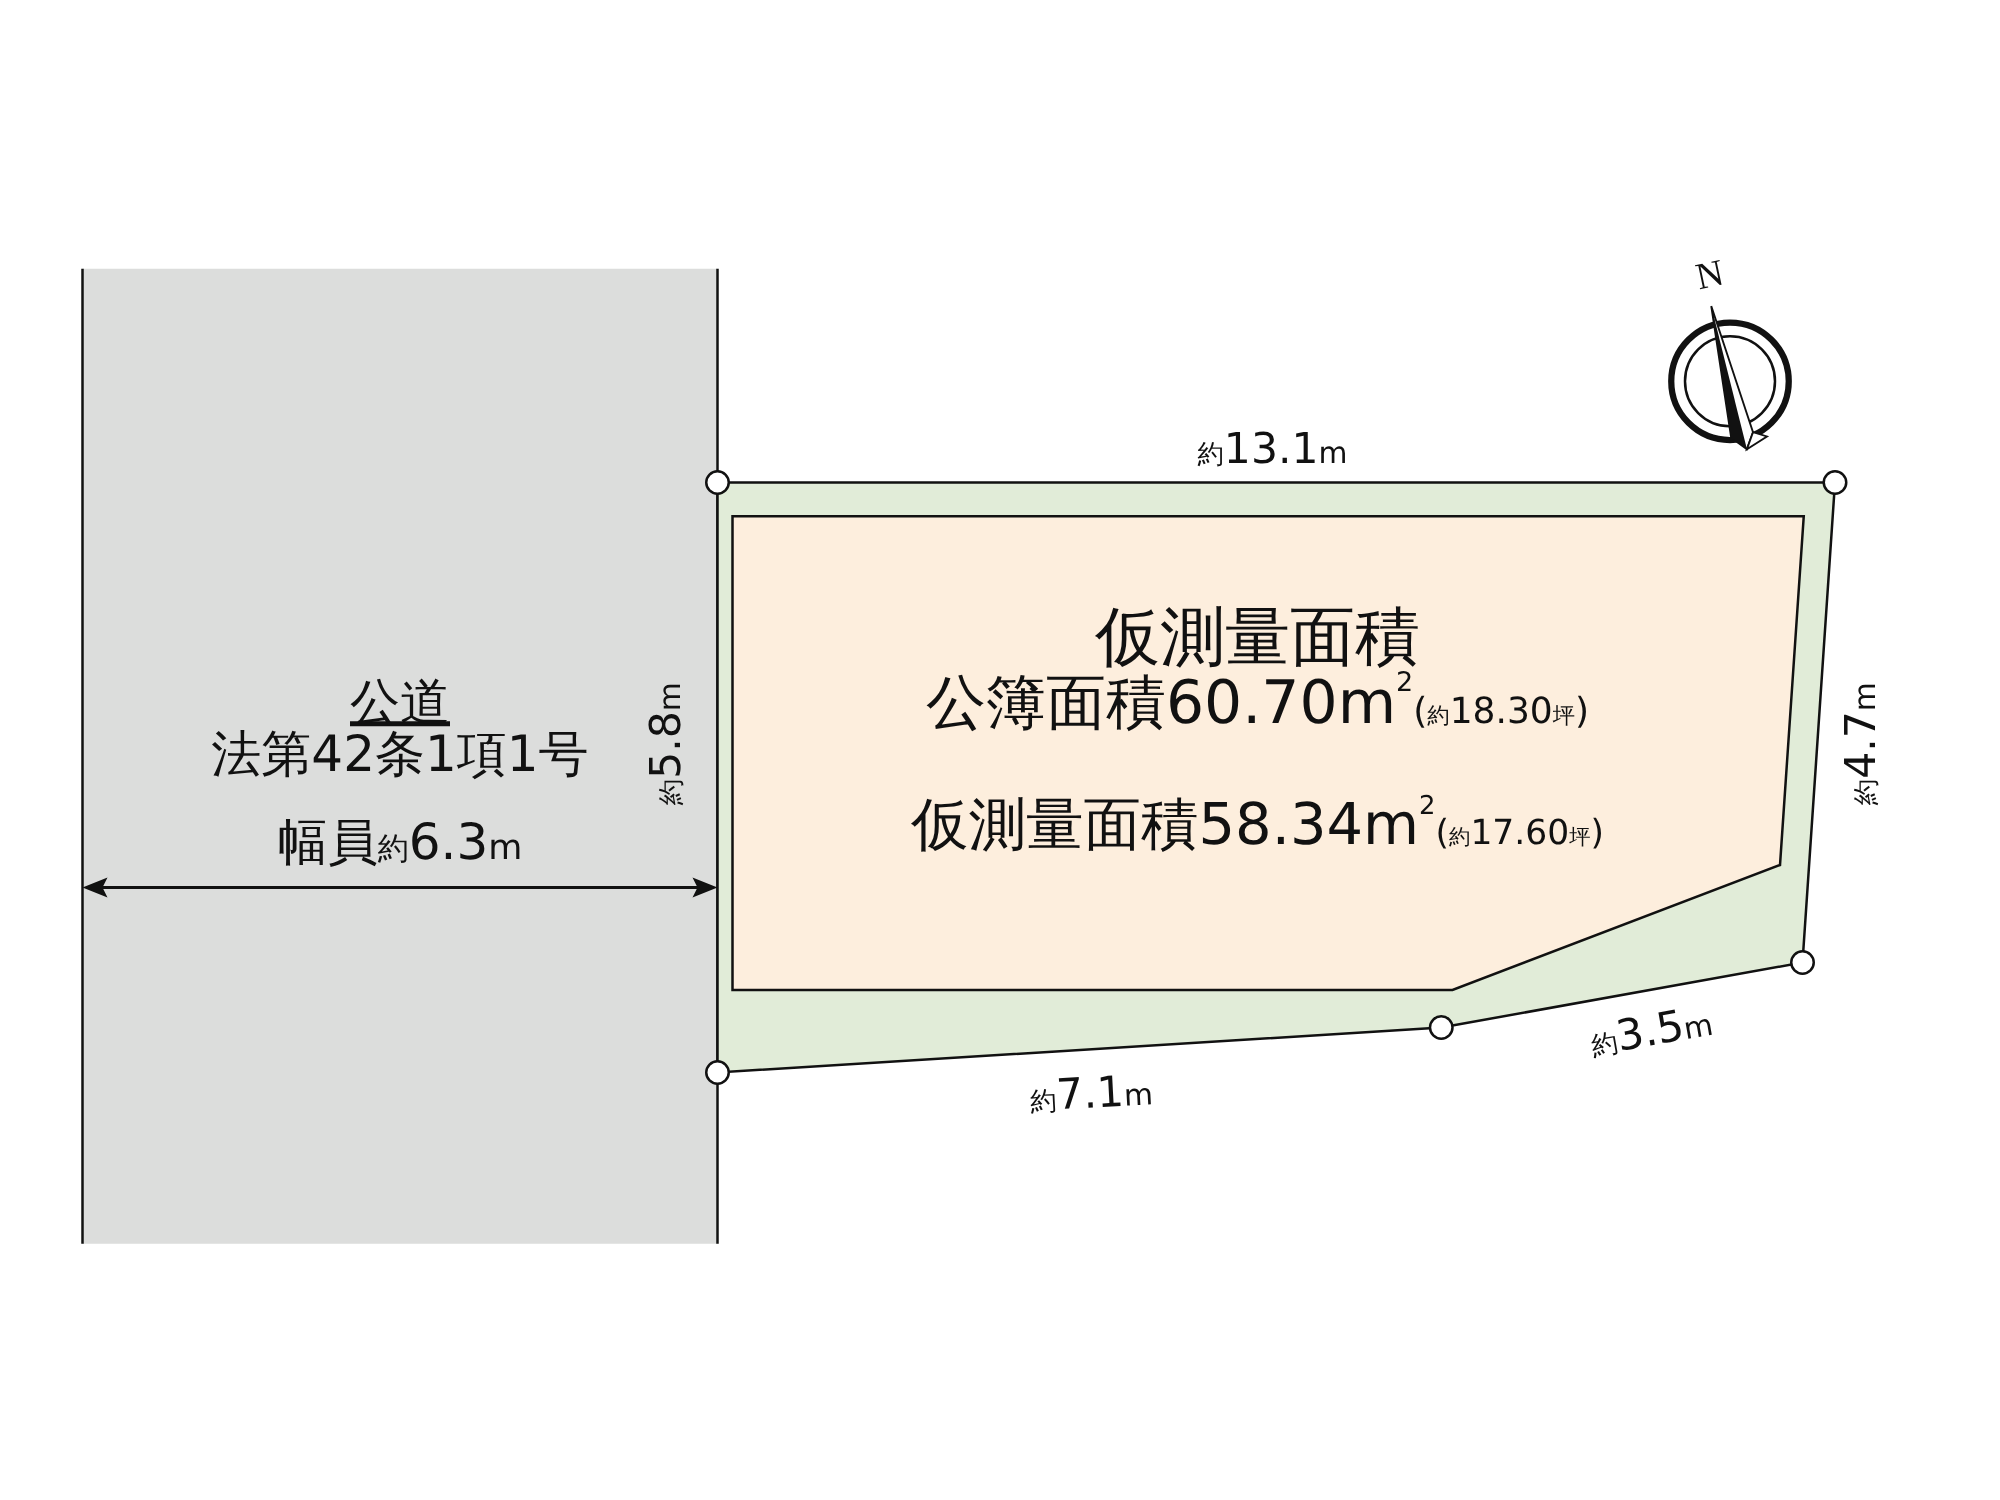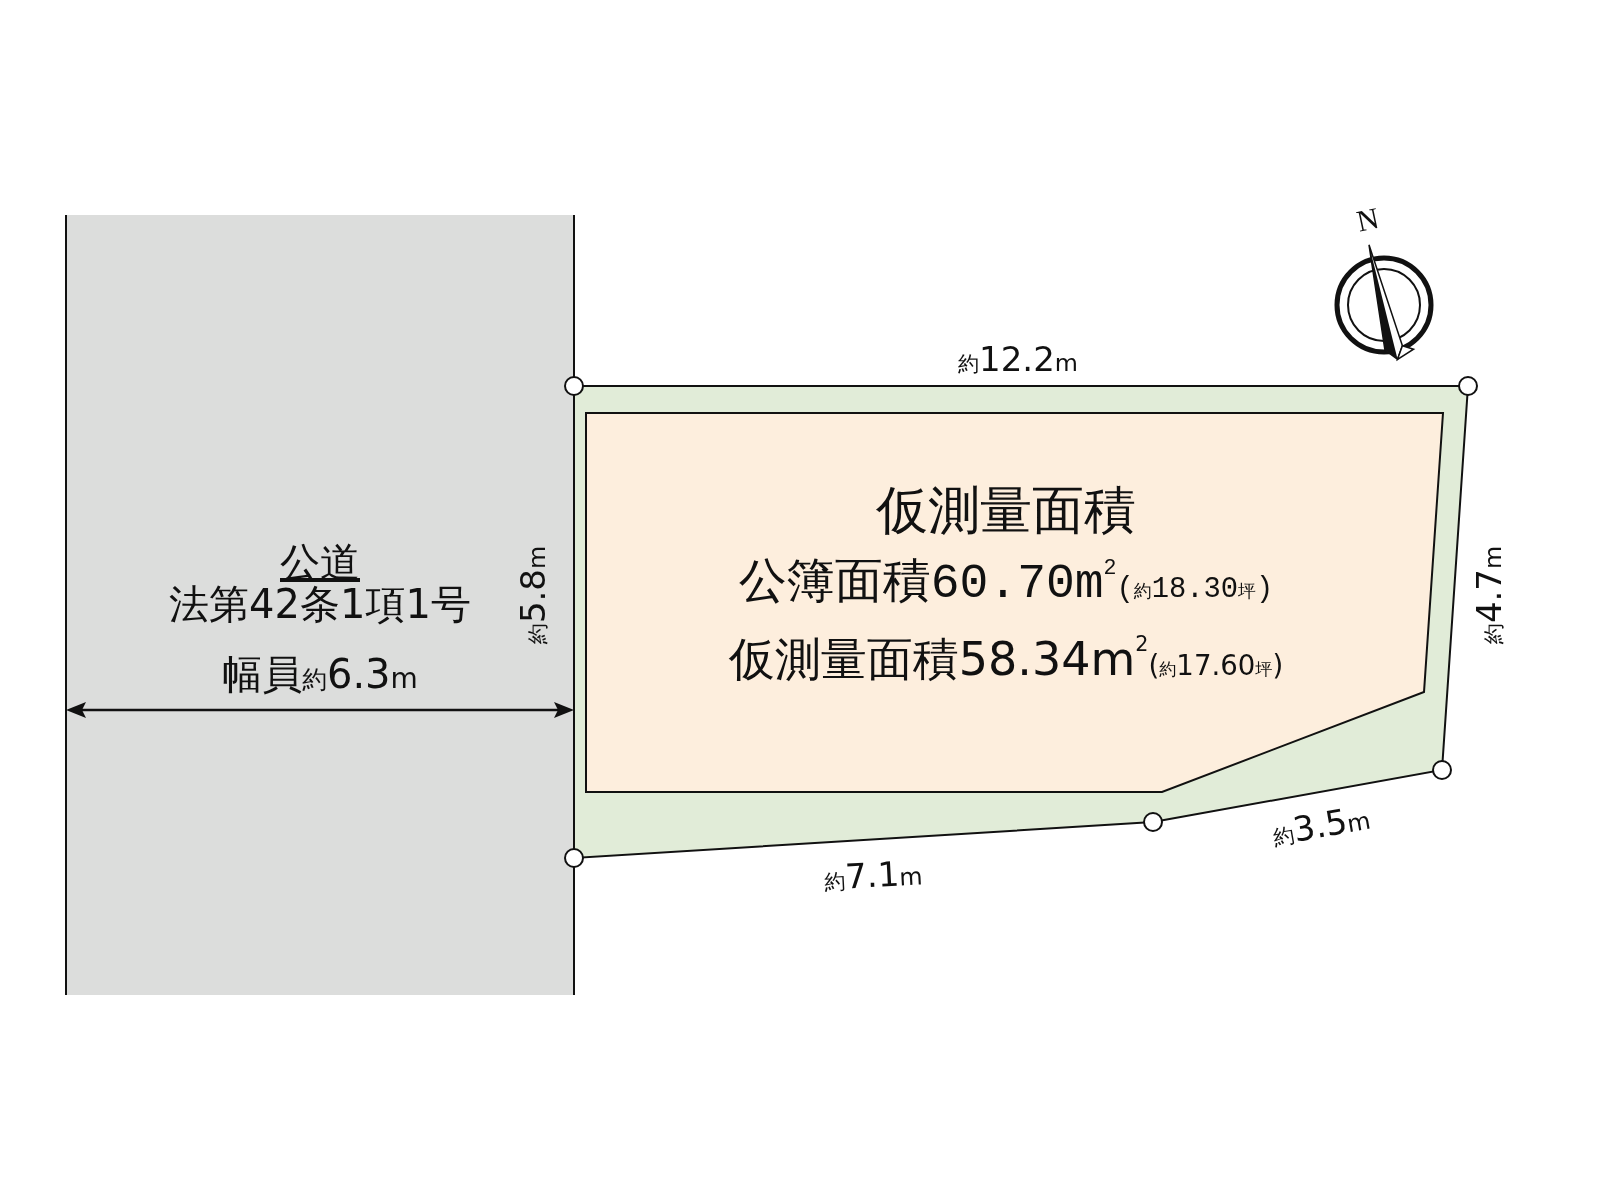--- a/index.html
+++ b/index.html
@@ -53,29 +53,29 @@
   </g>
 </svg>
 
 <div class="road-text" style="top:542px;text-decoration:underline;">公道</div>
 <div class="road-text" style="top:584px;">法第42条1項1号</div>
 <div class="road-text" style="top:654px;">
   <span>幅員</span><span class="pre">約</span><span>6.3</span><span class="unit">m</span>
 </div>
 
 <div class="area-text" style="top:484px; font-size:52px;">仮測量面積</div>
-<div class="area-text" style="top:560px; font-size:48px;font-family:Liberation Mono, monospace;">
+<div class="area-text" style="top:538px; font-size:48px;">
   <span>公簿面積</span><span>60.70</span><span>m</span><span class="sq">2</span><span class="paren"><span>(</span><span class="pre">約</span><span>18.30</span><span class="pre">坪</span><span>)</span></span>
 </div>
 <div class="area-text" style="top:636px; font-size:46px;">
   <span>仮測量面積</span><span>58.34</span><span>m</span><span class="sq">2</span><span class="paren"><span>(</span><span class="pre">約</span><span>17.60</span><span class="pre">坪</span><span>)</span></span>
 </div>
 
 <div class="lbl" style="left:958px; top:342px; font-size:34px;">
-  <span class="pre">約</span><span>12.2</span><span class="unit">m</span>
+  <span class="pre">約</span><span>13.1</span><span class="unit">m</span>
 </div>
 
 <div class="lbl" style="left:484px; top:578px; font-size:34px; transform:rotate(-90deg); transform-origin:center;">
   <span class="pre">約</span><span>5.8</span><span class="unit">m</span>
 </div>
 
 <div class="lbl" style="left:1440px; top:578px; font-size:34px; transform:rotate(-90deg); transform-origin:center;">
   <span class="pre">約</span><span>4.7</span><span class="unit">m</span>
 </div>
 

